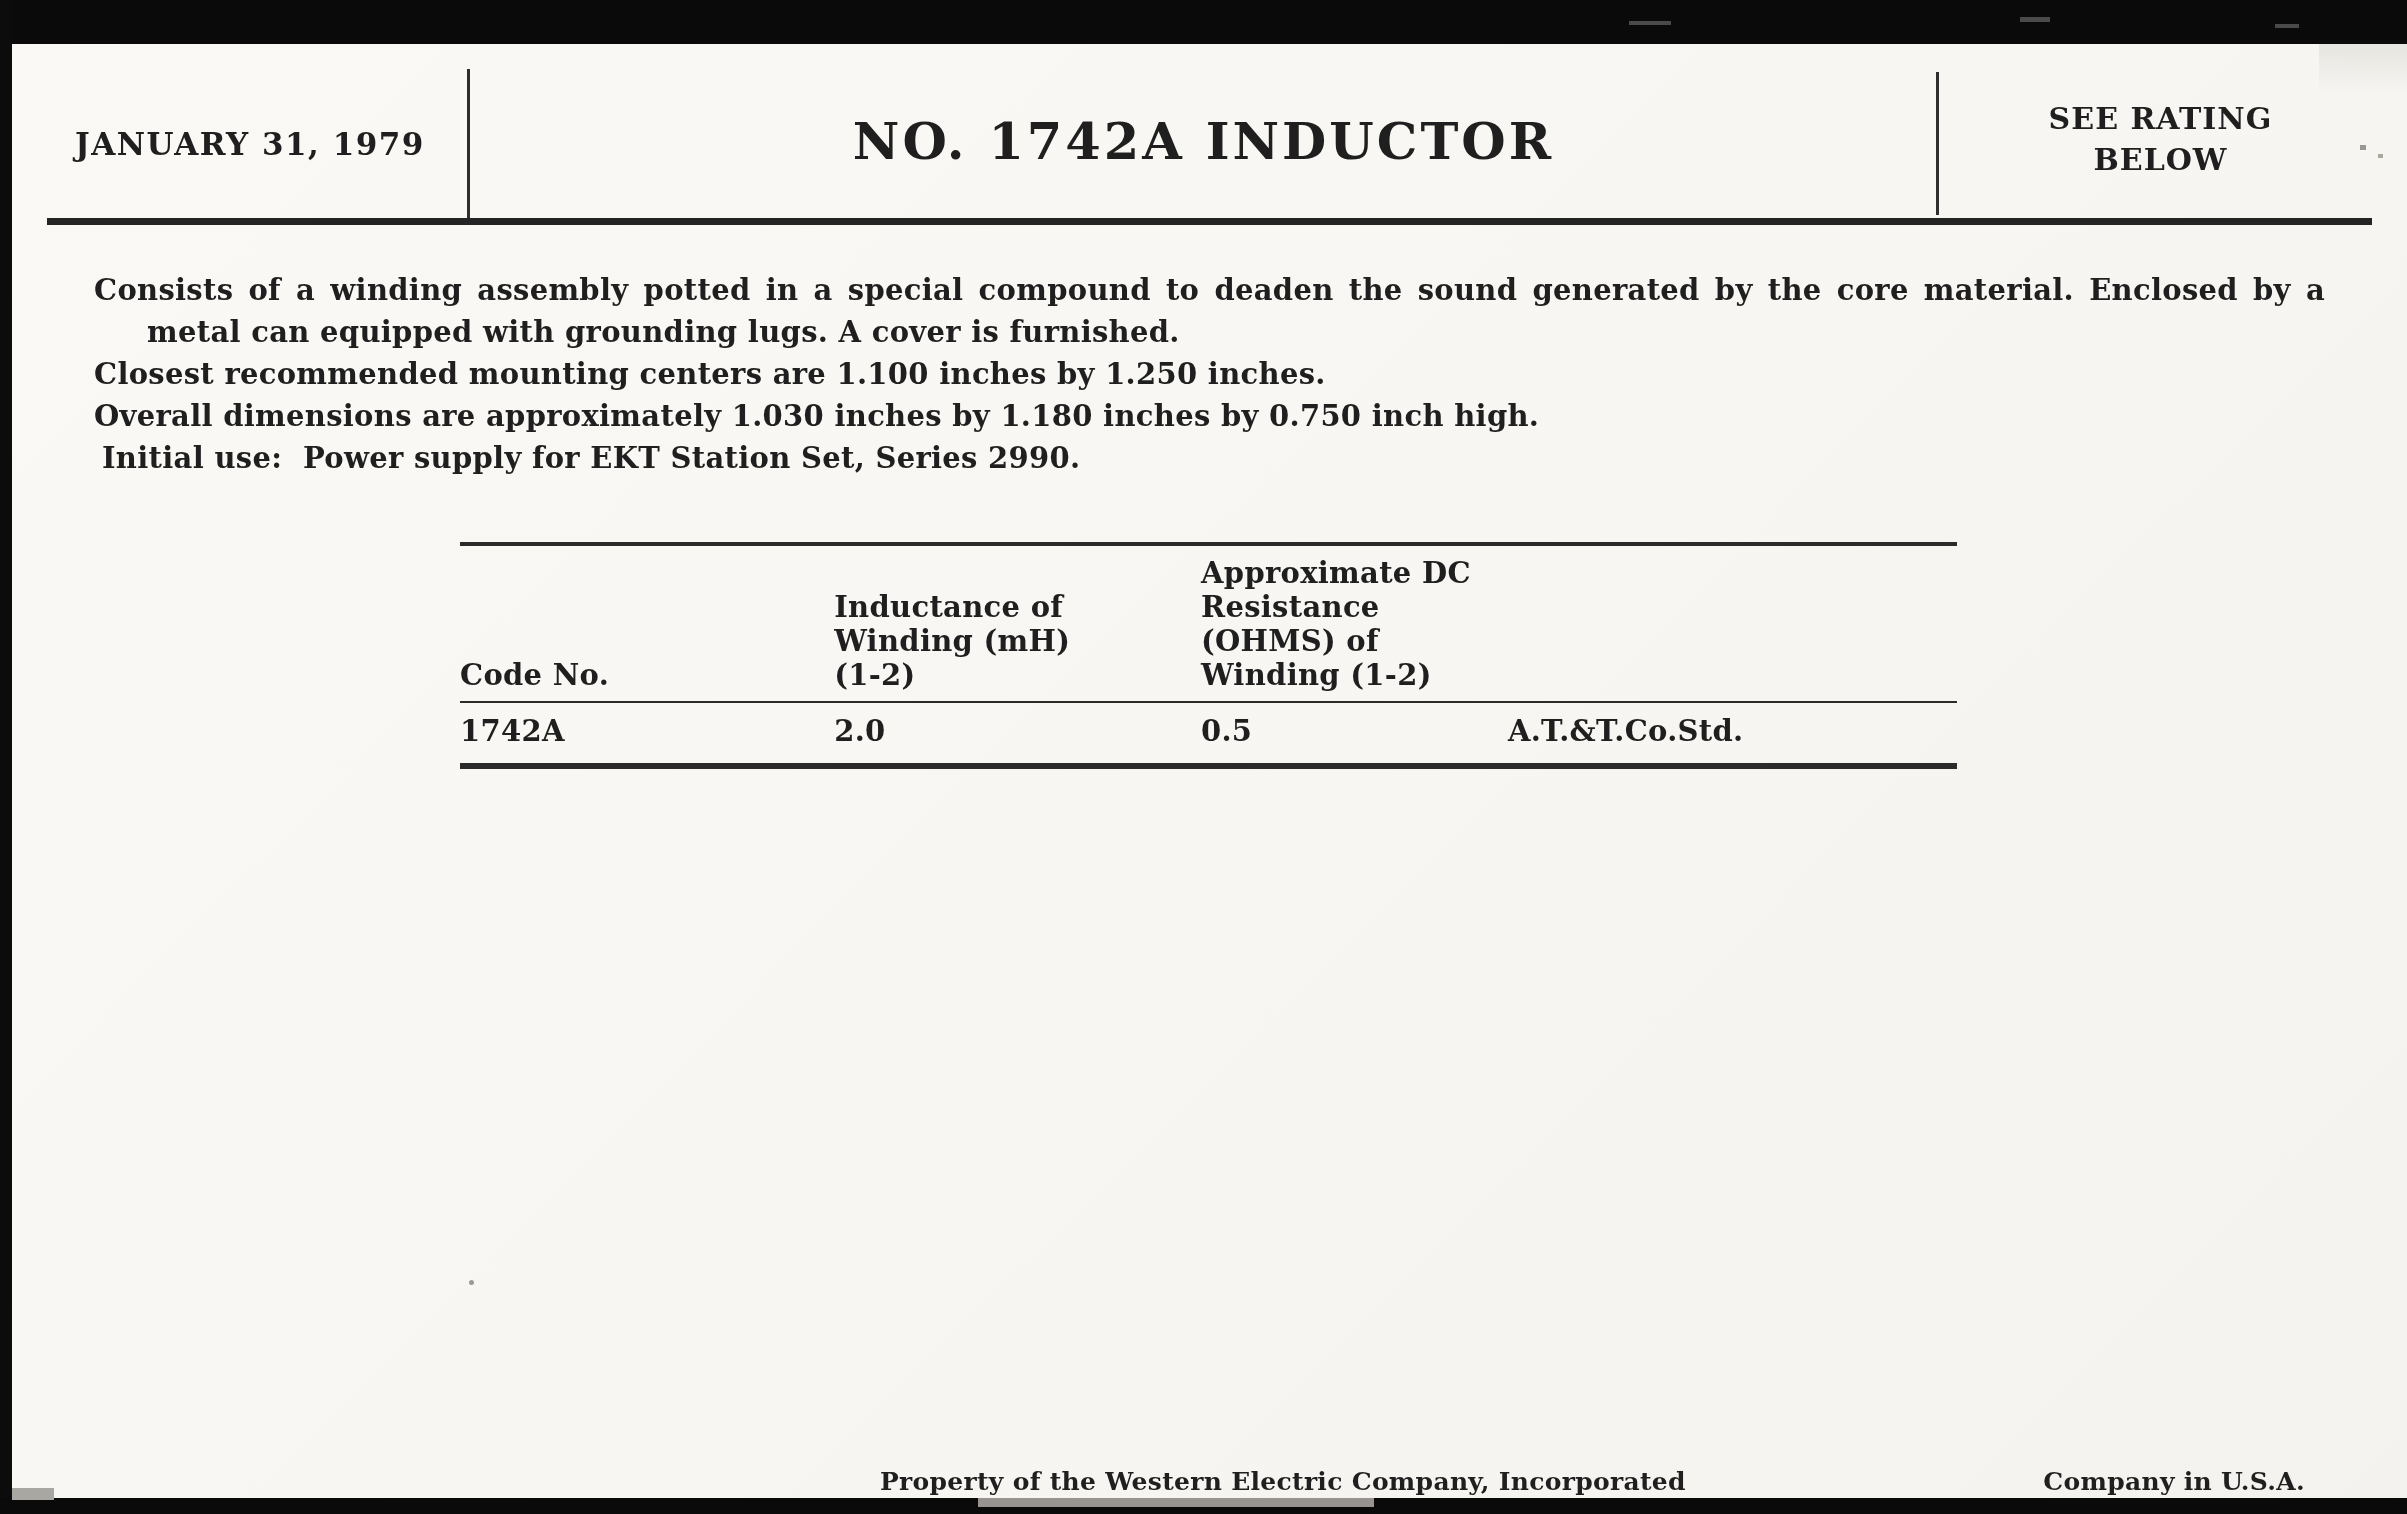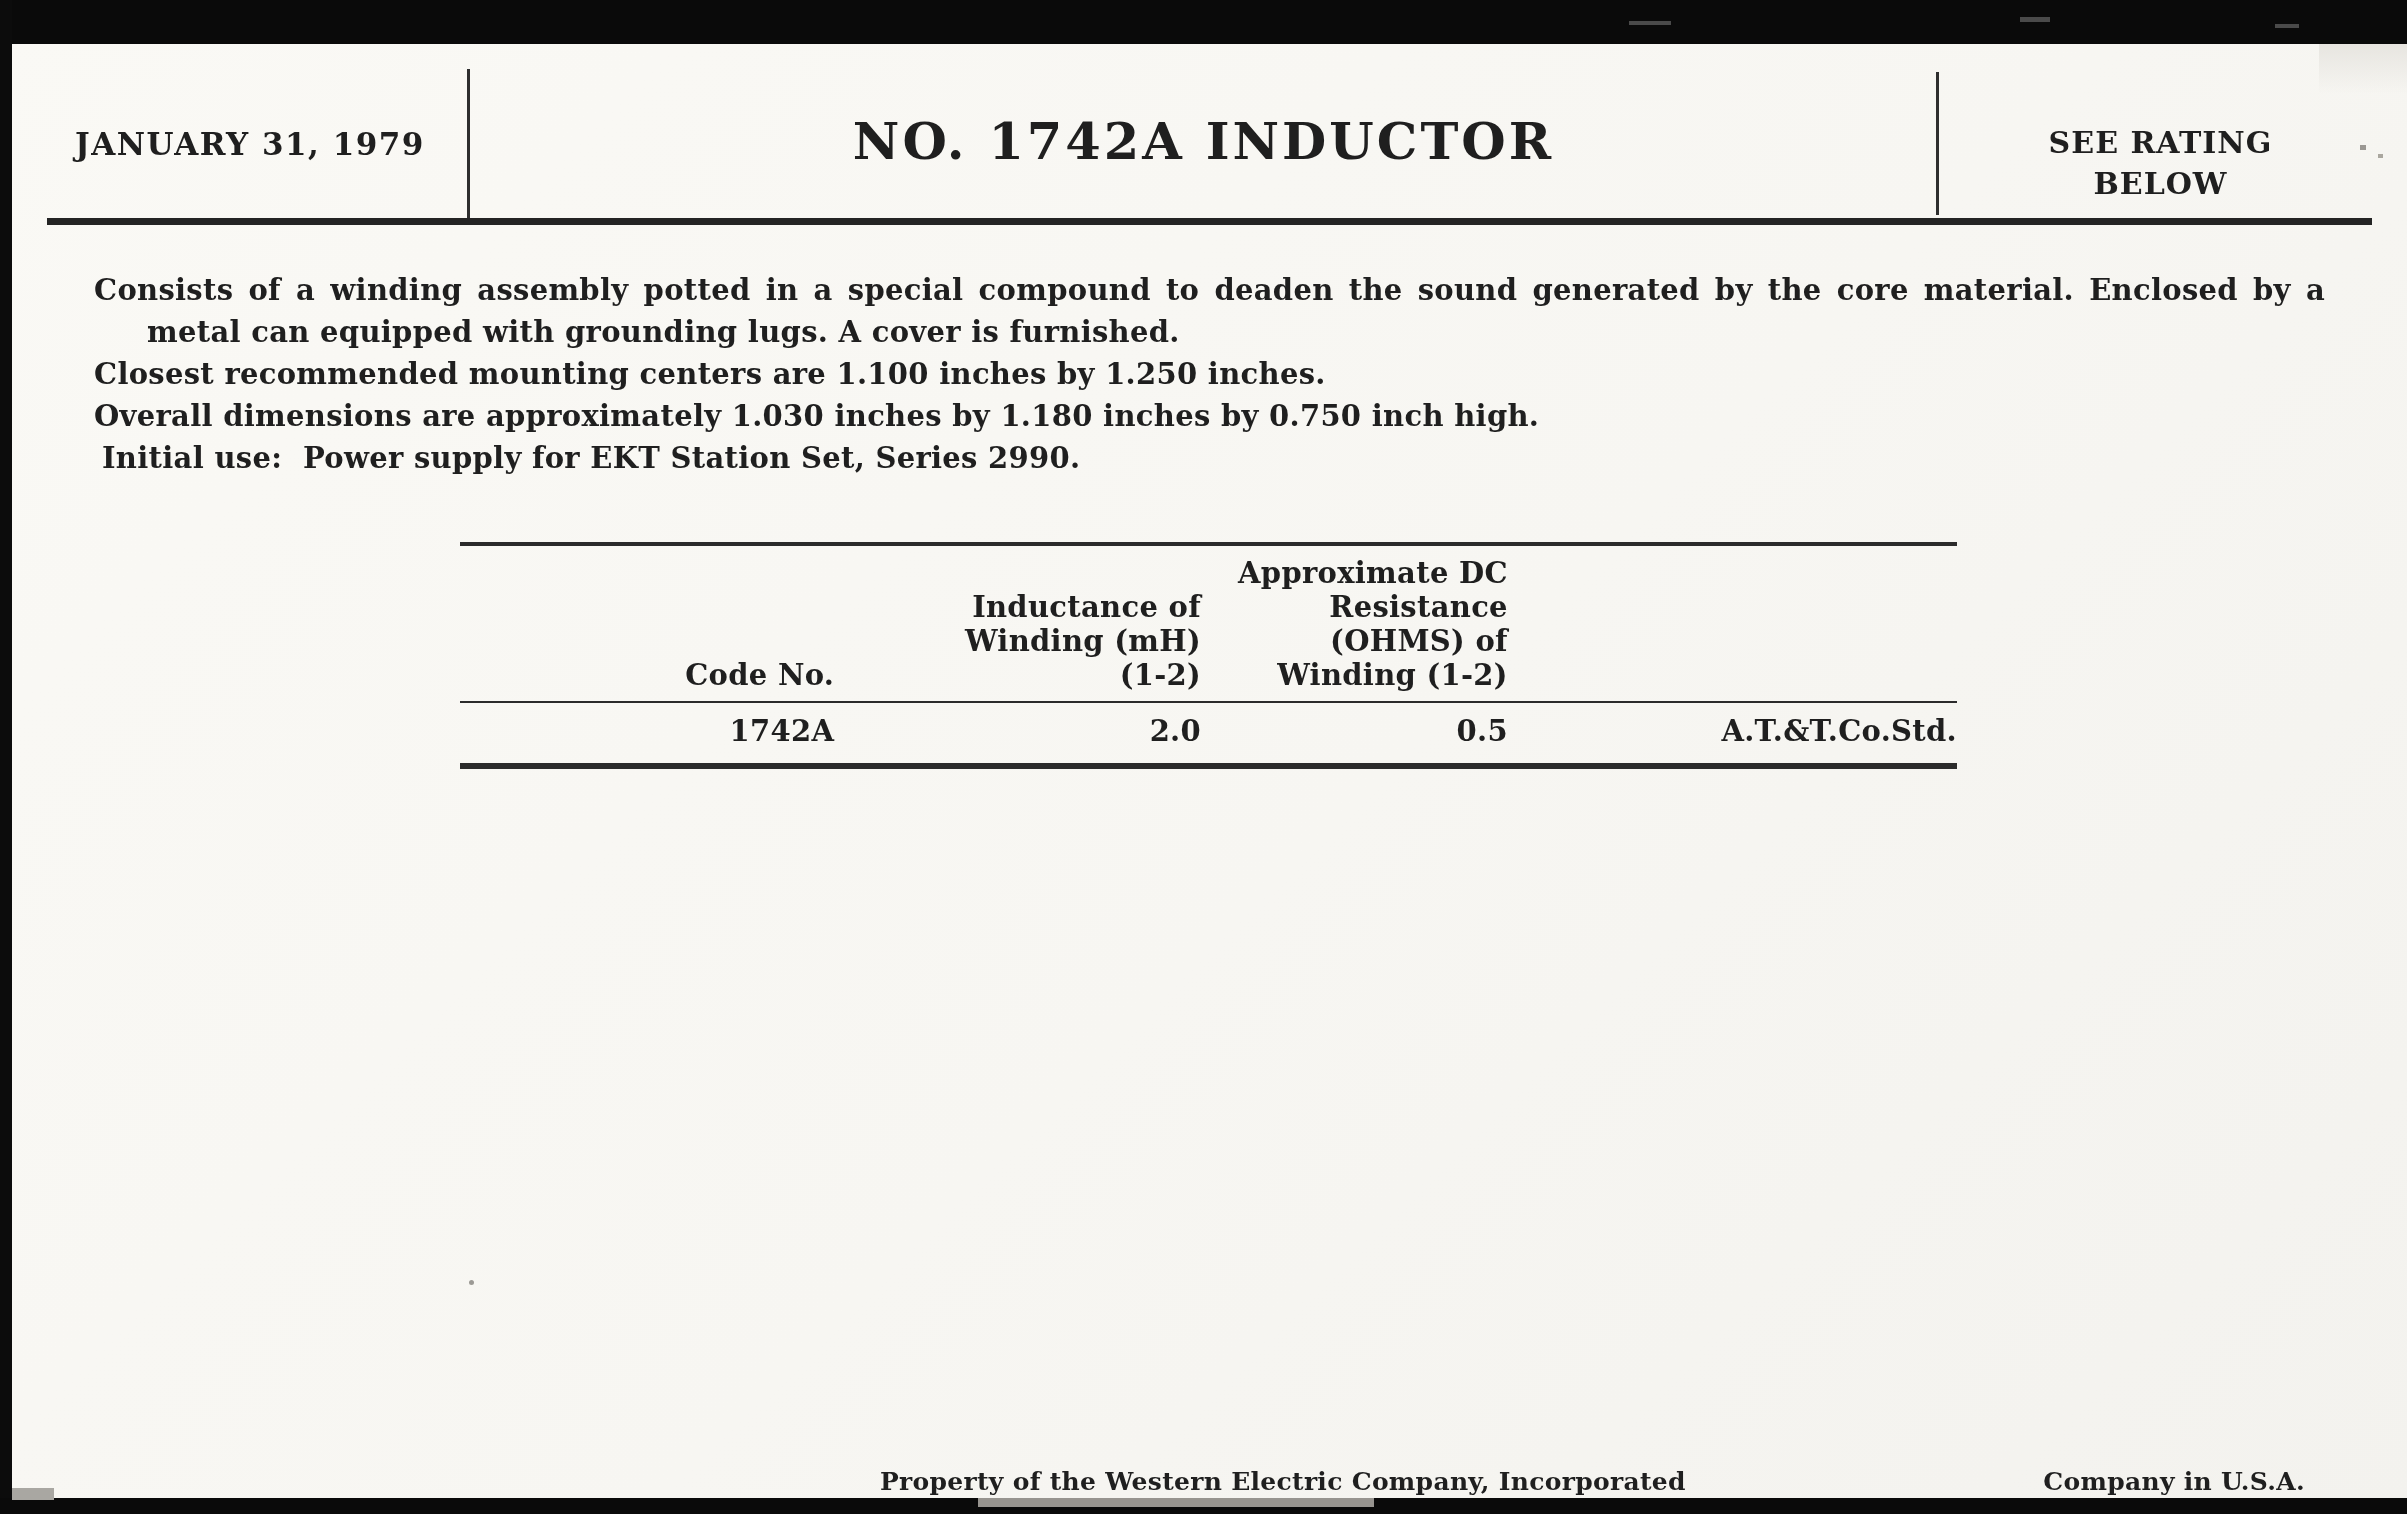--- a/index.html
+++ b/index.html
@@ -38,21 +38,21 @@
   .vsep { position: absolute; width: 3px; background: #2e2e2e; }
   .vsep-left  { left: 467px; top: 69px;  height: 149px; }
   .vsep-right { left: 1936px; top: 72px; height: 143px; }
   .header-title {
     position: absolute; left: 470px; right: 471px; top: 111px;
     text-align: center; font-size: 51px; letter-spacing: 3px; white-space: nowrap;
   }
   .header-rating {
     position: absolute; left: 1970px; right: 57px; top: 98px;
     text-align: center; font-size: 30px; line-height: 41px;
-    letter-spacing: 1px; white-space: pre-line; margin-top: 24px;
+    letter-spacing: 1px; white-space: pre-line;
   }
   .rule-header {
     position: absolute; left: 47px; top: 218px; width: 2325px; height: 7px; background: #242424;
   }
 
   
   .body-block {
     position: absolute; left: 94px; top: 269px; width: 2231px;
     font-size: 29px; line-height: 42px; letter-spacing: 0.3px;
   }
@@ -66,21 +66,21 @@
   .spec-table {
     position: absolute; left: 460px; top: 542px; width: 1497px;
     font-size: 29px; letter-spacing: 0.3px;
   }
   .t-rule { background: #2b2b2b; }
   .t-rule.top    { height: 4px; }
   .t-rule.mid    { height: 2px; }
   .t-rule.bottom { height: 6px; }
   .t-head { display: flex; align-items: flex-end; padding: 10px 0 9px; min-height: 150px; box-sizing: border-box; }
   .t-row  { display: flex; padding: 11px 0 15px; }
-  .t-col  { text-align: right; line-height: 34px; white-space: pre-line; }
+  .t-col  { text-align: left; line-height: 34px; white-space: pre-line; }
   .c1 { width: 25%; }
   .c2 { width: 24.5%; }
   .c3 { width: 20.5%; }
   .c4 { width: 30%; }
 
   
   .footer-property { position: absolute; left: 880px; top: 1467px; font-size: 25px; letter-spacing: 0.3px; white-space: nowrap; }
   .footer-printed  { position: absolute; right: 103px; top: 1467px; font-size: 25px; letter-spacing: 0.3px; white-space: nowrap; }
 </style>
 </head>

